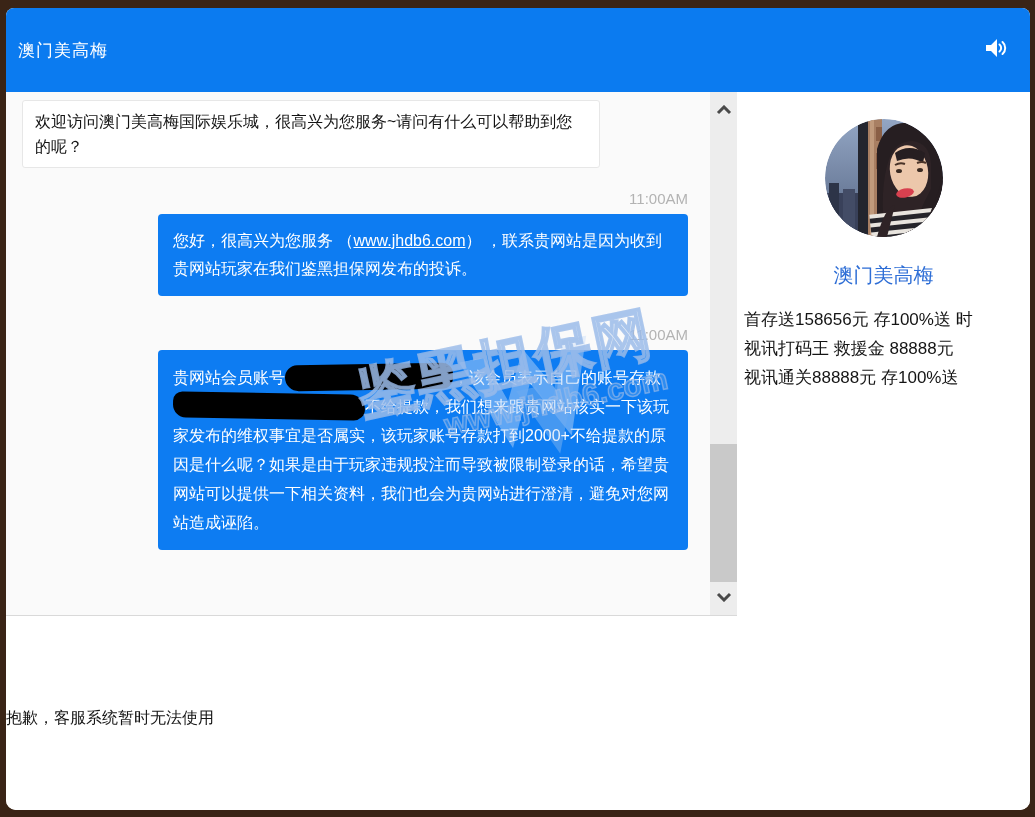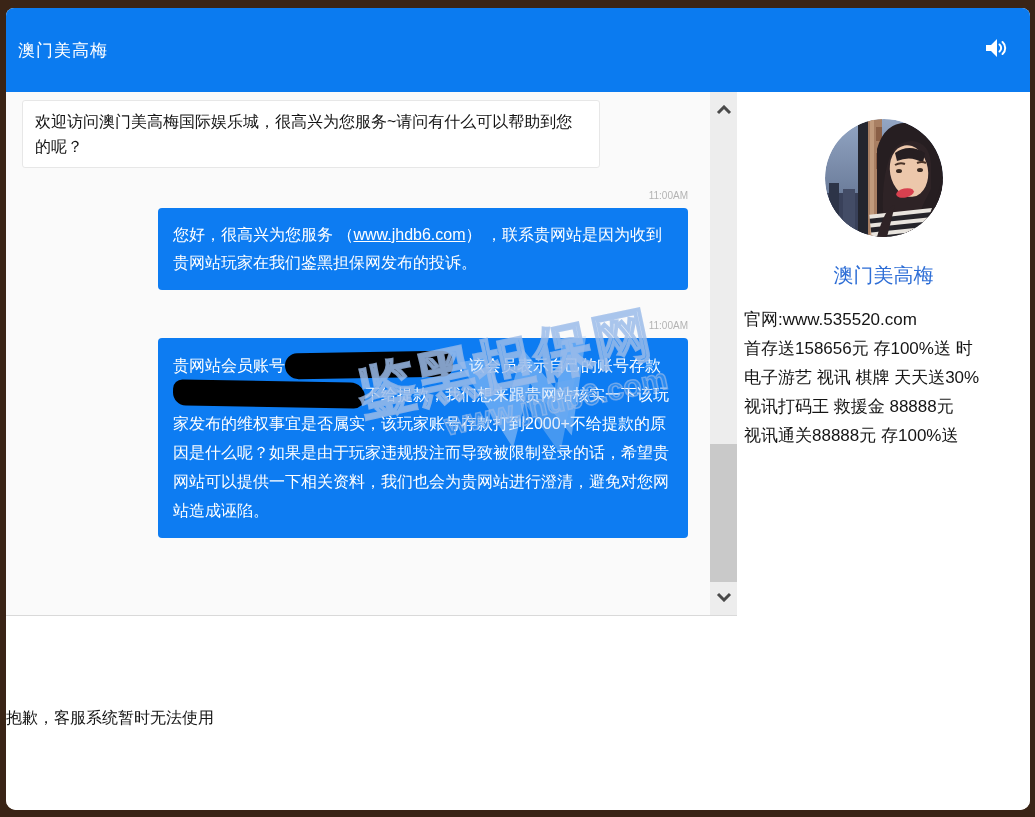--- a/index.html
+++ b/index.html
@@ -32,21 +32,21 @@
     height:524px; background:#fafafa;
     border-bottom:1px solid #d9d9d9;
     position:relative; overflow:hidden;
   }
   .messages { position:absolute; top:0; left:0; right:27px; bottom:0; padding:8px 22px 0 16px; }
   .welcome-bubble {
     background:#fff; border:1px solid #e7e7e7; border-radius:3px;
     padding:8px 12px; width:578px;
     font-size:16px; line-height:25px; color:#141414;
   }
-  .timestamp { text-align:right; color:#b3b3b3; font-size:10px; margin-top:22px; margin-bottom:7px; }
+  .timestamp { text-align:right; color:#b3b3b3; font-size:15px; margin-top:22px; margin-bottom:7px; }
   .timestamp.second { margin-top:30px; }
   .bubble-blue {
     background:#0d7cf2; color:#fff; border-radius:4px;
     padding:13px 15px; width:530px; margin-left:auto;
     font-size:16px; line-height:28px;
   }
   .bubble-blue.long { line-height:29px; }
   .bubble-link { color:#fff; text-decoration:underline; cursor:pointer; }
   .redact { display:inline-block; background:#000; height:26px; vertical-align:-7px; }
   .redact-1 { width:168px; border-radius:16px 14px 14px 18px; transform:rotate(-1deg); }
@@ -205,23 +205,21 @@
             </g>
             <path d="M52,118 Q60,88 70,86 L62,118 Z" fill="#2e2326"></path>
             <path d="M118,60 L96,118 L118,118 Z" fill="#261e21"></path>
           </g>
         </svg>
       </div>
 
       <div class="profile-name">澳门美高梅</div>
 
       <div class="promo">
-        <div>官网:www.535520.com</div>
         <div>首存送158656元 存100%送 时</div>
-        <div>电子游艺 视讯 棋牌 天天送30%</div>
         <div>视讯打码王 救援金 88888元</div>
         <div>视讯通关88888元 存100%送</div>
       </div>
 
     </div>
   </div>
 
 </div>
 
 </body></html>

